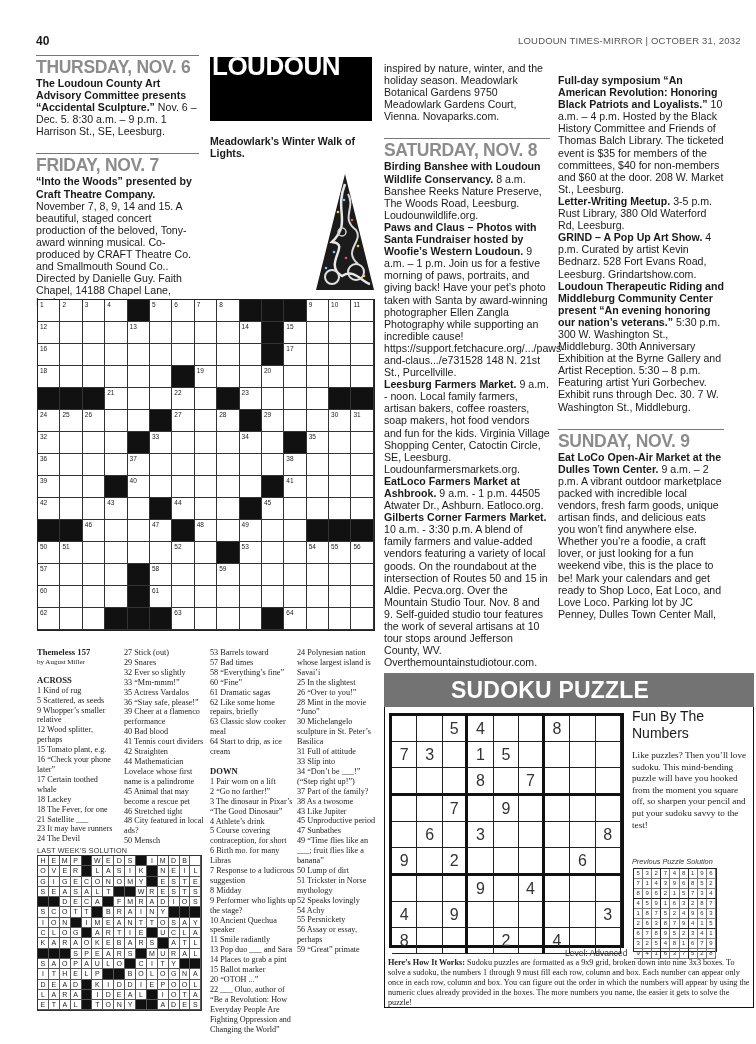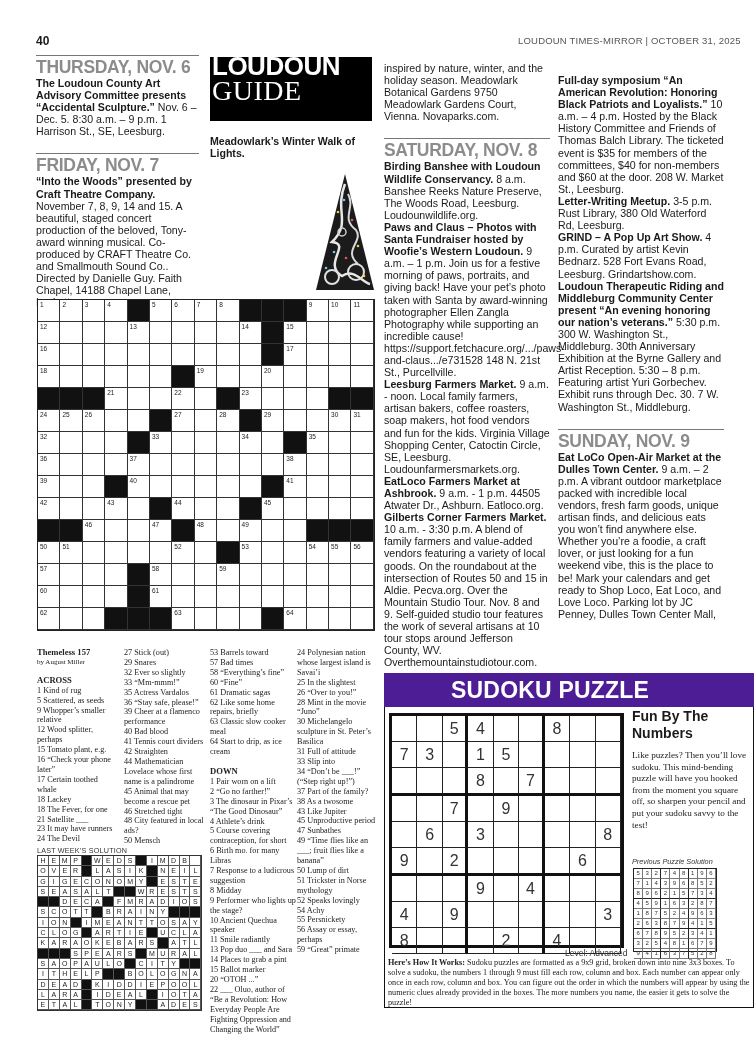--- a/index.html
+++ b/index.html
@@ -24,53 +24,52 @@
   .clues { font-family: "Liberation Serif", serif; font-size: 8.2px; line-height: 9.9px; color: #222; }
   .clues .h { font-weight: bold; font-size: 8.6px; }
   .clues .title { font-weight: bold; font-size: 8.6px; }
   .clues .by { font-size: 7px; }
   .sol-label { left: 37px; top: 846px; font-size: 7.2px; color: #333; letter-spacing: 0.2px; }
   .sol { left: 37px; top: 855px; display: grid; grid-template-columns: repeat(15, 10.9px); grid-auto-rows: 10.3px; border: 1px solid #333; }
   .sol .c { border-right: 0.6px solid #555; border-bottom: 0.6px solid #555; font-size: 7px; line-height: 10px; text-align: center; color: #222; }
   .sol .c.b { background: #111; }
   
   .sdk-wrap { left: 384px; top: 673px; width: 370px; height: 335px; border: 1.5px solid #111; }
-  .sdk-head { left: 384px; top: 673px; width: 370px; height: 34px; background: #4c1d95; color: #fff; font-weight: bold; font-size: 23px; line-height: 34px; padding-left: 67px; letter-spacing: 0.2px; }
+  .sdk-head { left: 384px; top: 673px; width: 370px; height: 34px; background: #737373; color: #fff; font-weight: bold; font-size: 23px; line-height: 34px; padding-left: 67px; letter-spacing: 0.2px; }
   .sdk { left: 389px; top: 713px; width: 235px; height: 235px; display: grid; grid-template-columns: repeat(9, 1fr); grid-template-rows: repeat(9, 1fr); border: 3px solid #111; }
   .sdk .c { border-right: 1px solid #222; border-bottom: 1px solid #222; font-size: 16px; text-align: center; line-height: 25px; color: #333; }
   .sdk .c.rb { border-right: 3px solid #111; }
   .sdk .c.bb { border-bottom: 3px solid #111; }
   .level { left: 565px; top: 948px; font-size: 8.5px; color: #333; }
   .howto { left: 388px; top: 958px; width: 362px; font-family: "Liberation Serif", serif; font-size: 8.2px; line-height: 10px; color: #222; }
-  .fun-title { left: 632px; top: 708px; width: 120px; font-weight: bold; font-size: 14px; line-height: 17px; }
+  .fun-title { left: 632px; top: 708px; width: 120px; font-weight: normal; font-size: 14px; line-height: 17px; }
   .fun-text { left: 632px; top: 750px; width: 118px; font-family: "Liberation Serif", serif; font-size: 9.2px; line-height: 11.6px; color: #222; }
   .prev-label { left: 632px; top: 857px; font-size: 7.3px; color: #333; font-style: italic; }
   .psol { left: 633px; top: 868px; width: 84px; height: 84px; display: grid; grid-template-columns: repeat(9, 1fr); grid-template-rows: repeat(9, 1fr); border: 1px solid #222; }
   .psol .c { border-right: 0.5px solid #777; border-bottom: 0.5px solid #777; font-size: 6px; text-align: center; line-height: 9px; color: #333; }
   .psol .c.rb { border-right: 1px solid #222; }
   .psol .c.bb { border-bottom: 1px solid #222; }
 </style>
 </head>
 <body>
 
 <div class="abs pagenum">40</div>
-<div class="abs masthead">LOUDOUN TIMES-MIRROR |  OCTOBER 31, 2025</div>
+<div class="abs masthead">LOUDOUN TIMES-MIRROR |  OCTOBER 31, 2032</div>
 
 <div class="col" style="left:36px; top:55px; width:163px;">
   <div class="day-rule"></div>
   <div class="day">THURSDAY, NOV. 6</div>
   <p><b>The Loudoun County Art Advisory Committee presents “Accidental Sculpture.”</b><span> Nov. 6 – Dec. 5. 8:30 a.m. – 9 p.m. 1 Harrison St., SE, Leesburg.</span></p>
   <div class="day-rule" style="margin-top:16px;"></div>
   <div class="day">FRIDAY, NOV. 7</div>
   <p><b>“Into the Woods” presented by Craft Theatre Company.</b><span> November 7, 8, 9, 14 and 15. A beautiful, staged concert production of the beloved, Tony-award winning musical.  Co-produced by CRAFT Theatre Co. and Smallmouth Sound Co.. Directed by Danielle Guy. Faith Chapel, 14188 Chapel Lane, Lucketts.</span></p>
 </div>
 
 <div class="abs guide">
   <div class="l1">LOUDOUN</div>
-  <div class="l2">GUIDE</div>
 </div>
 
 <div class="col" style="left:210px; top:135px; width:104px;">
   <p style="width:163px;"><b>Meadowlark’s Winter Walk of Lights.</b></p>
 </div>
 
 <svg class="abs tree" viewBox="0 0 66 126">
   <polygon points="33,2 62,118 4,118" fill="#1b1b1b"></polygon>
   <path d="M33,12 C22,40 40,50 20,70 C40,72 10,92 30,104 C42,96 50,110 58,112" stroke="#e8e8e8" stroke-width="2.5" fill="none"></path>
   <path d="M36,22 C44,36 28,46 44,58 C52,70 30,78 46,92" stroke="#d9d9d9" stroke-width="2" fill="none"></path>

